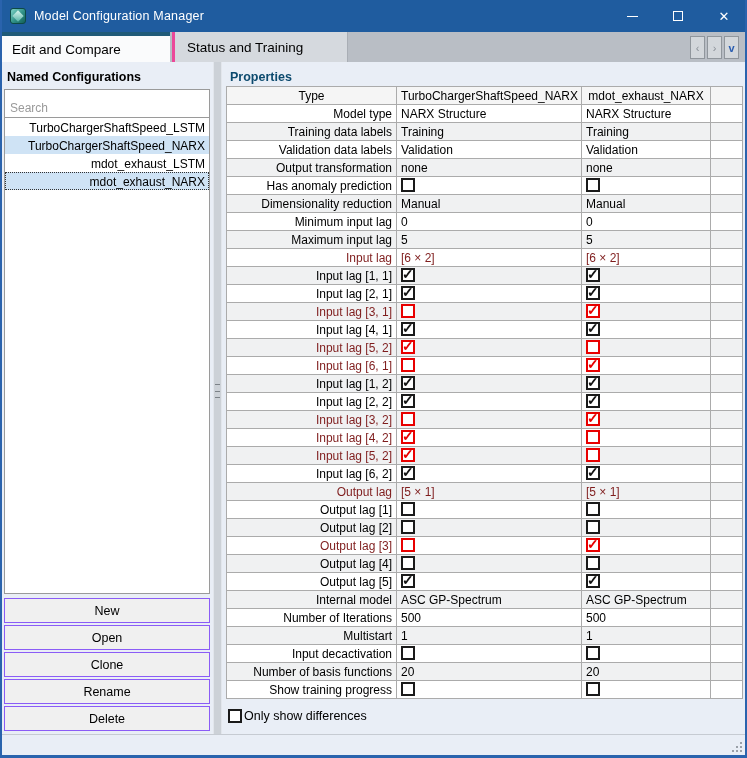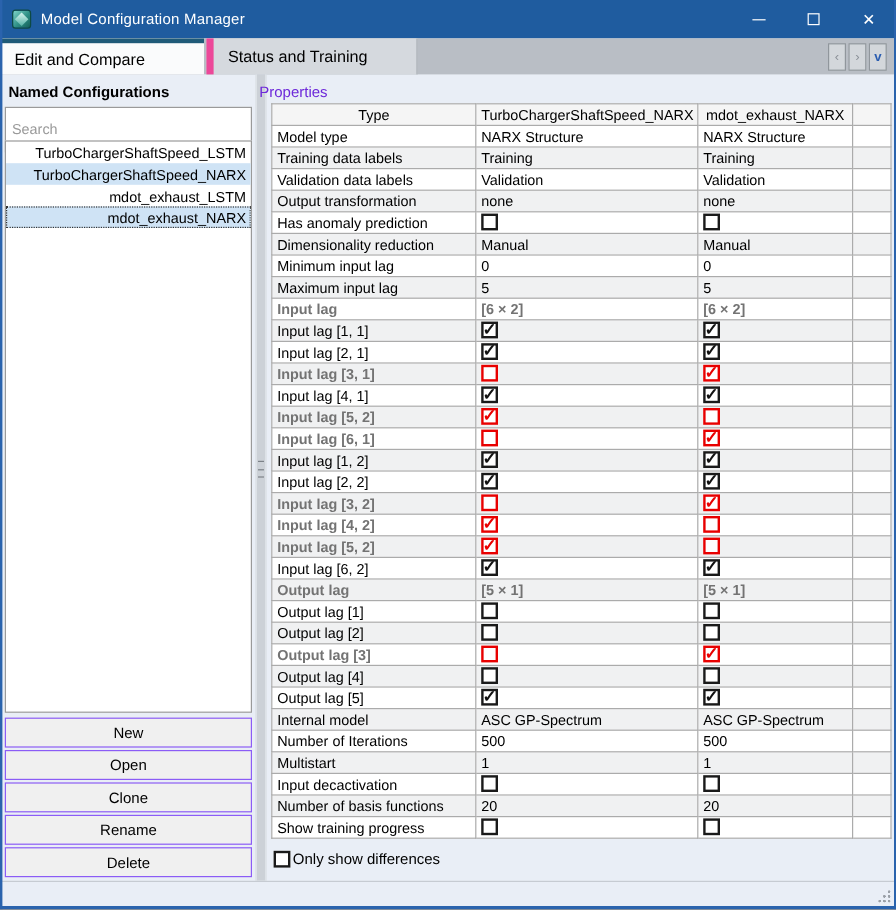--- a/index.html
+++ b/index.html
@@ -27,21 +27,21 @@
   .win-btn { width:46px; height:32px; display:flex; align-items:center; justify-content:center; cursor:default; }
   #btn-min .glyph { width:11px; height:1px; background:#fff; }
   #btn-max .glyph { width:10px; height:10px; border:1px solid #fff; }
   #btn-close .glyph { color:#fff; font-size:13px; line-height:13px; }
 
   
   #tabstrip { position:absolute; left:0; top:32px; width:747px; height:30px; background:#b9bec5; }
   .tab { position:absolute; top:0; height:30px; font-size:13.5px; color:#000000;
     display:flex; align-items:center; padding:0 12px; }
   .tab.active { left:0; width:170px; background:#fafbfc; border-top:4px solid #1f5a78; }
-  .tab.inactive { left:172px; width:176px; background:#d5d9de; border-left:6px solid #ec4899; border-right:1px solid #a9aeb5;}
+  .tab.inactive { left:172px; width:176px; background:#d5d9de; border-left:3px solid #ec4899; border-right:1px solid #a9aeb5;}
   #tab-nav { position:absolute; right:8px; top:4px; display:flex; gap:2px; }
   .tab-nav-btn { width:15px; height:23px; background:#d3d7db; border:1px solid #90969c;
     font-size:11px; color:#8a9097; display:flex; align-items:center; justify-content:center; }
   .tab-nav-btn.drop { color:#2a5db0; font-weight:bold; }
 
   
   #sidebar-heading { position:absolute; left:7px; top:70px; font-size:12.5px; font-weight:bold; color:#000; }
   #search-input { position:absolute; left:4px; top:89px; width:206px; height:23px;
     border:1px solid #9a9a9a; padding:18px 5px; font-size:12px; font-family:"Liberation Sans",sans-serif;
     color:#ef4444; background:#fff; outline:none; }
@@ -58,31 +58,31 @@
     display:flex; align-items:center; justify-content:center; }
 
   
   #splitter { position:absolute; left:213px; top:62px; width:9px; height:672px;
     background:#ccd1d7; border-left:1px solid #e2e6ec; border-right:1px solid #e2e6ec; }
   #splitter-grip { position:absolute; left:1px; top:322px; width:5px; height:14px;
     display:flex; flex-direction:column; justify-content:space-between; }
   #splitter-grip span { display:block; height:1px; background:#7c8288; }
 
   
-  #props-heading { position:absolute; left:216px; top:70px; font-size:12.5px; font-weight:normal; color:#6d28d9; }
+  #props-heading { position:absolute; left:230px; top:70px; font-size:12.5px; font-weight:bold; color:#0c4a6e; }
   #props-table-wrap { position:absolute; left:226px; top:86px; width:516px; }
   table#props { border-collapse:collapse; table-layout:fixed; width:516px; background:#fff;
     border:1px solid #7f7f7f; }
   #props th, #props td { border:1px solid #ababab; height:18px; padding:0 4px;
     font-size:12px; font-weight:normal; color:#000; overflow:hidden; white-space:nowrap; }
   #props th { background:#f5f5f5; text-align:center; }
-  #props td.label { text-align:left; }
+  #props td.label { text-align:right; }
   #props tr.even td { background:#f0f1f2; }
   #props tr.odd td { background:#ffffff; }
-  #props tr.diff td { color:#737373; font-weight:bold; }
+  #props tr.diff td { color:#7f1d1d; font-weight:normal; }
   .col-label { width:170px; } .col-v1 { width:185px; } .col-v2 { width:129px; } .col-fill { width:32px; }
 
   .cb { width:14px; height:14px; display:inline-block; position:relative;
     border:2px solid #1a1a1a; background:#fff; vertical-align:middle; margin-top:-2px; }
   .cb.checked::after { content:"\2713"; position:absolute; left:-1px; top:-4px;
     font-size:14px; font-weight:bold; color:#111; }
   .cb.red { border-color:#e80000; }
   .cb.red.checked::after { color:#e80000; }
 
   #footer-check { position:absolute; left:228px; top:709px; display:flex; align-items:center; gap:2px; }

